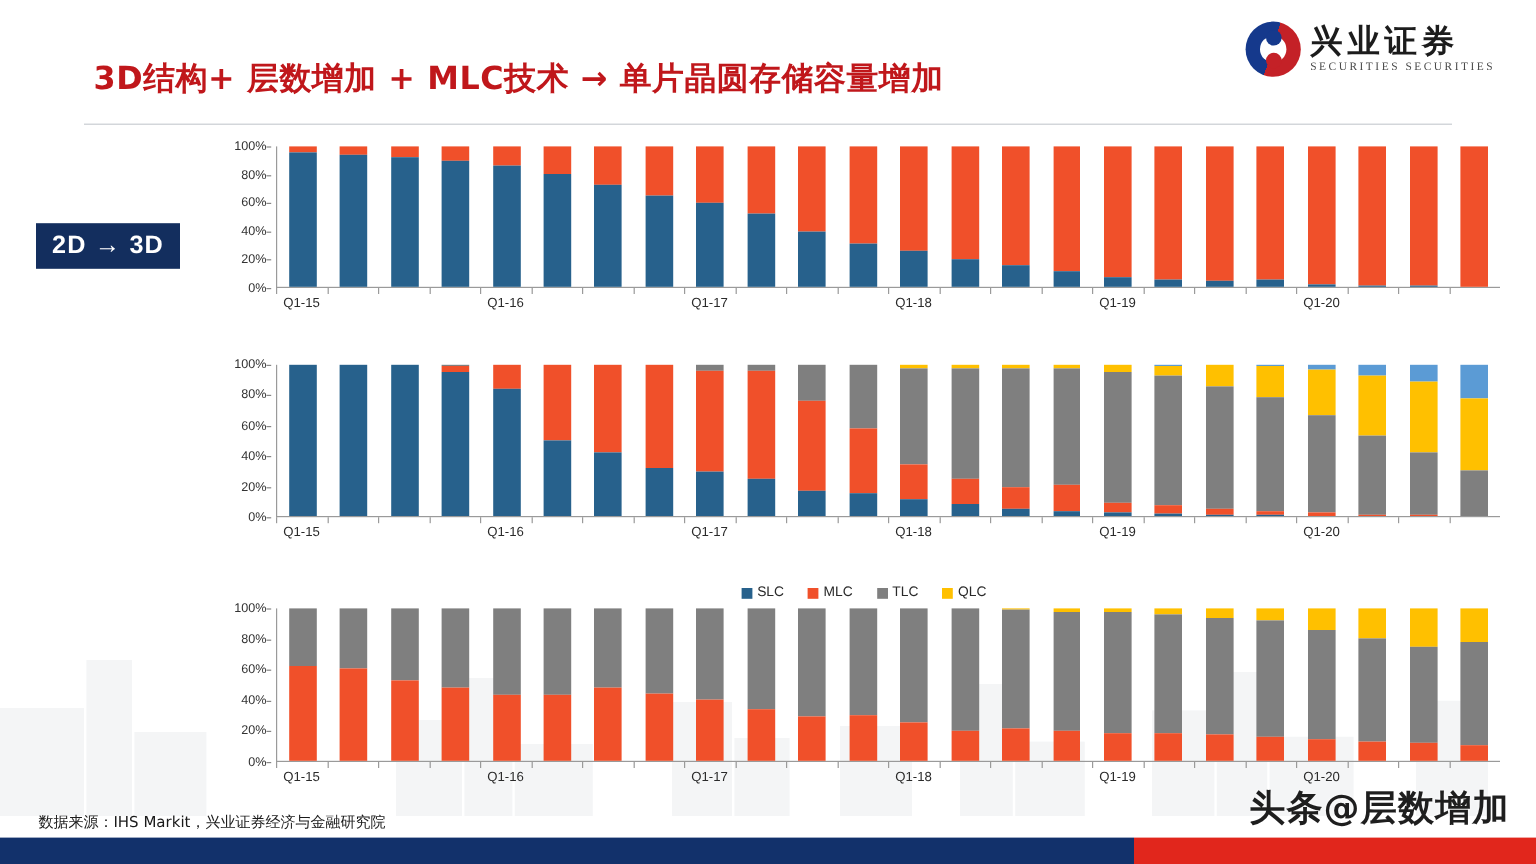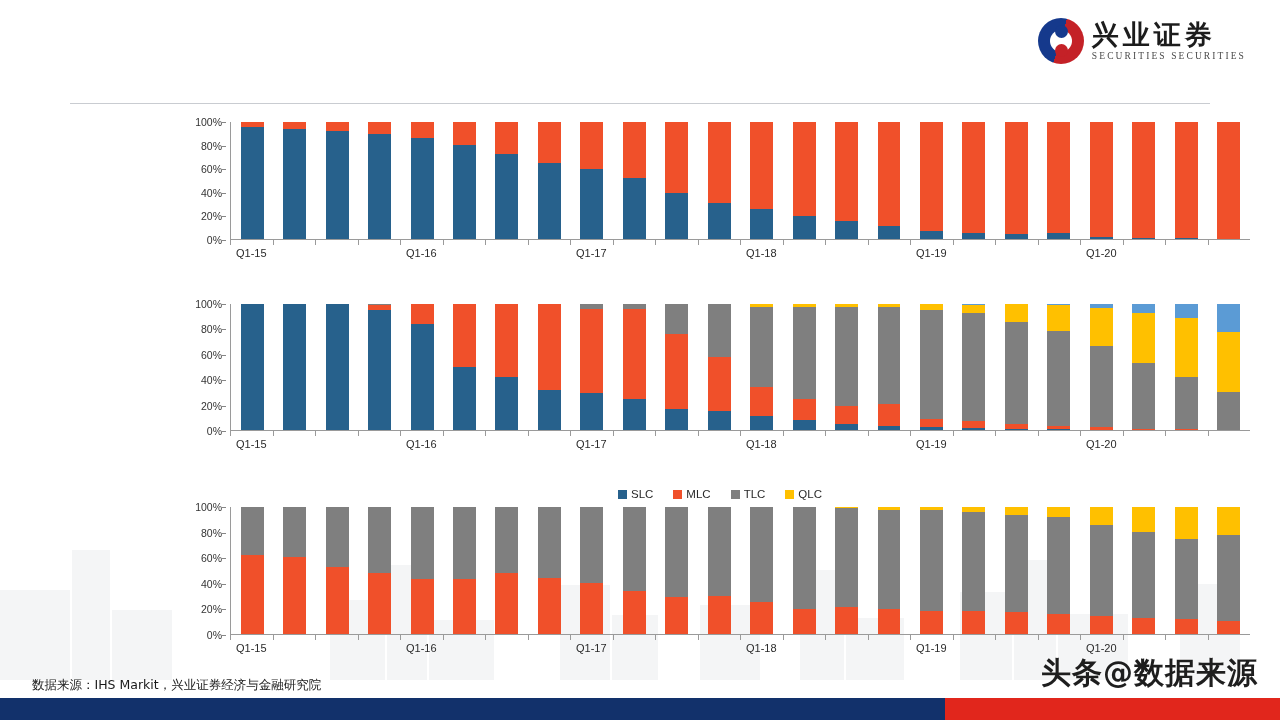--- a/index.html
+++ b/index.html
@@ -108,22 +108,24 @@
         <div class="c2"></div>
         <div class="c3"></div>
         <div class="c4"></div>
     </div>
     <div class="logo-text">
       <div class="logo-cn">兴业证券</div>
       <div class="logo-en">SECURITIES SECURITIES</div>
     </div>
   </div>
 
+  <div class="title">3D结构+ 层数增加 + MLC技术 → 单片晶圆存储容量增加</div>
   <div class="title-rule"></div>
 
+  <div class="badge" id="badge-1">2D → 3D</div>
 
   <div class="chart-block" id="chart-1">
     <div class="plot" style="height:118px;">
       <div class="yaxis">
           <div class="ytick" style="top: 0%;">100%</div>
           <div class="ytick-mark" style="top: 0%;"></div>
           <div class="ytick" style="top: 20%;">80%</div>
           <div class="ytick-mark" style="top: 20%;"></div>
           <div class="ytick" style="top: 40%;">60%</div>
           <div class="ytick-mark" style="top: 40%;"></div>
@@ -829,19 +831,19 @@
             <div class="xlab">Q1-20</div>
             <div class="xlab"></div>
             <div class="xlab"></div>
             <div class="xlab"></div>
           </div>
       </div>
     </div>
   </div>
 
   <div class="source">数据来源：IHS Markit，兴业证券经济与金融研究院</div>
-  <div class="watermark">头条@数据来源</div>
+  <div class="watermark">头条@层数增加</div>
   <div class="footer-bar">
     <div class="footer-navy"></div>
     <div class="footer-red"></div>
   </div>
 
 </div>
 
 </body></html>

